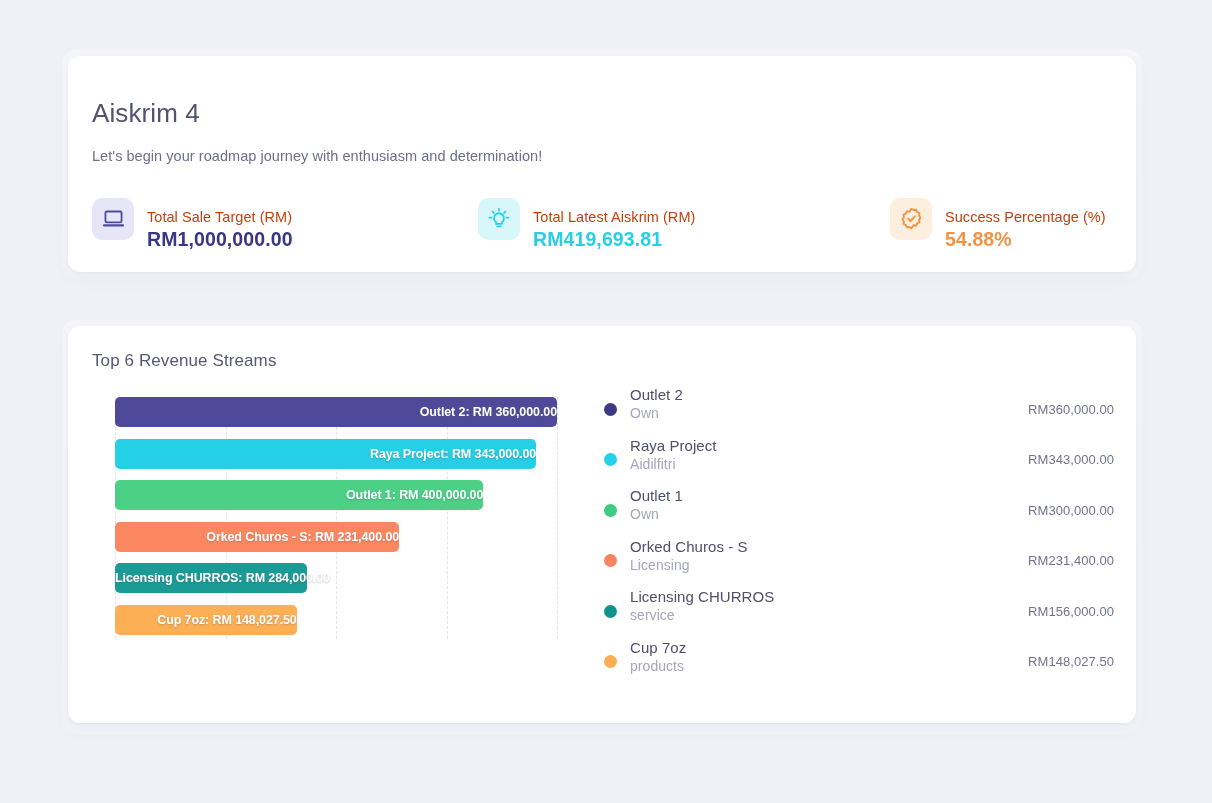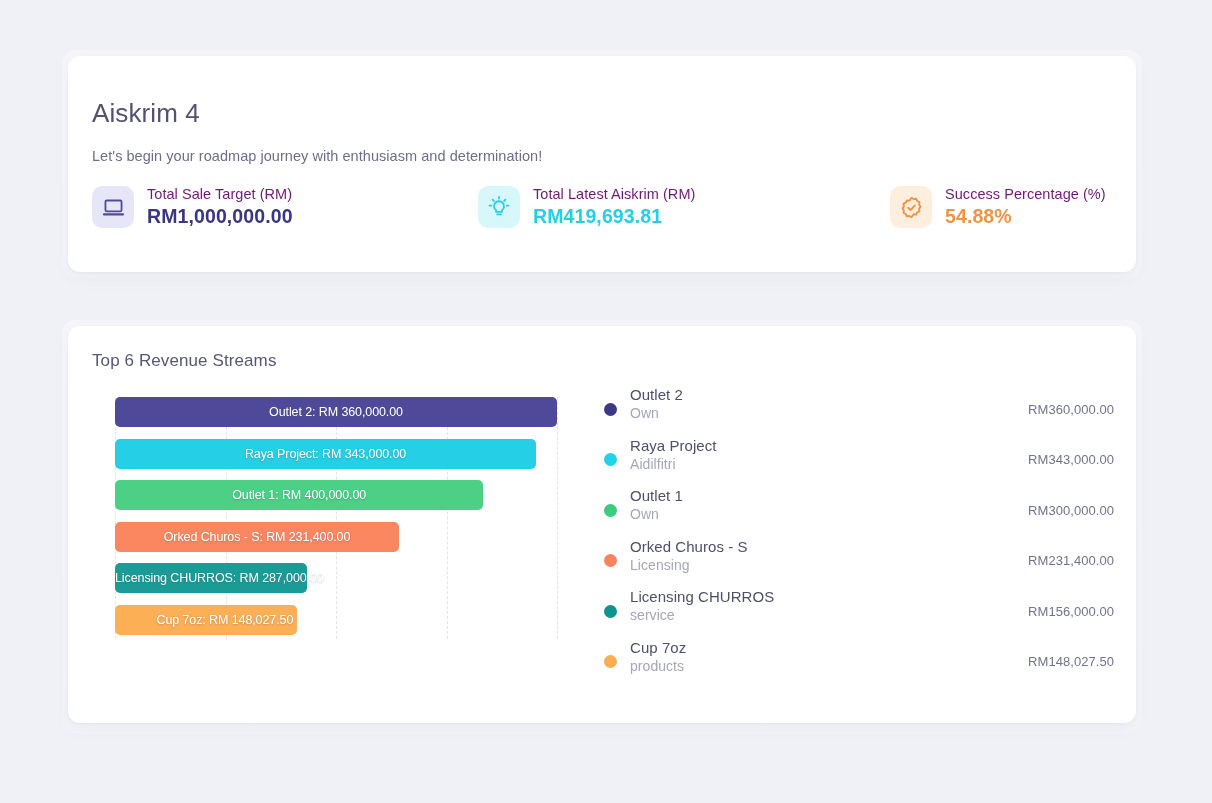--- a/index.html
+++ b/index.html
@@ -86,23 +86,24 @@
     height: 42px;
     border-radius: 10px;
     display: flex;
     align-items: center;
     justify-content: center;
     flex: 0 0 auto;
   }
   .stat-text { display: flex; flex-direction: column; gap: 3px; }
   .stat-label {
     font-size: 14.5px;
-    color: #701a75;
+    color: #c2410c;
     white-space: nowrap;
     letter-spacing: 0.05px;
+    margin-top: 23px;
   }
   .stat-value {
     font-size: 19.5px;
     font-weight: 700;
     white-space: nowrap;
     letter-spacing: 0.1px;
   }
 
   
   #chart-card {
@@ -166,24 +167,24 @@
     top: 0;
     height: 30px;
     border-radius: 5px;
   }
   .bar-label {
     position: absolute;
     top: 0;
     height: 46px;
     line-height: 30px;
     font-size: 12.5px;
-    font-weight: 400;
+    font-weight: 700;
     color: #ffffff;
     white-space: nowrap;
-    text-align: center;
+    text-align: right;
     text-shadow: 0 1px 2px rgba(90,90,110,0.35);
     letter-spacing: -0.1px;
     pointer-events: none;
   }
   .x-axis {
     position: absolute;
     left: 23px;
     top: 262px;
     width: 442px;
     height: 20px;
@@ -335,21 +336,21 @@
               <div class="bar-row" style="top: 83px;">
                 <div class="bar" style="width: 368.333px; background: rgb(75, 208, 134);"></div>
                 <div class="bar-label" style="left: 0px; width: 368.333px;">Outlet 1: RM 400,000.00</div>
               </div>
               <div class="bar-row" style="top: 124.5px;">
                 <div class="bar" style="width: 284.108px; background: rgb(251, 135, 97);"></div>
                 <div class="bar-label" style="left: 0px; width: 284.108px;">Orked Churos - S: RM 231,400.00</div>
               </div>
               <div class="bar-row" style="top: 166px;">
                 <div class="bar" style="width: 191.533px; background: rgb(27, 155, 150);"></div>
-                <div class="bar-label" style="left: 0px; width: 191.533px;">Licensing CHURROS: RM 287,000.00</div>
+                <div class="bar-label" style="left: 0px; width: 191.533px;">Licensing CHURROS: RM 284,000.00</div>
               </div>
               <div class="bar-row" style="top: 207.5px;">
                 <div class="bar" style="width: 181.745px; background: rgb(252, 175, 85);"></div>
                 <div class="bar-label" style="left: 0px; width: 181.745px; padding-left: 38px;">Cup 7oz: RM 148,027.50</div>
               </div>
             </div>
         </div>
       </div>
 
       <div class="legend" id="legend">

